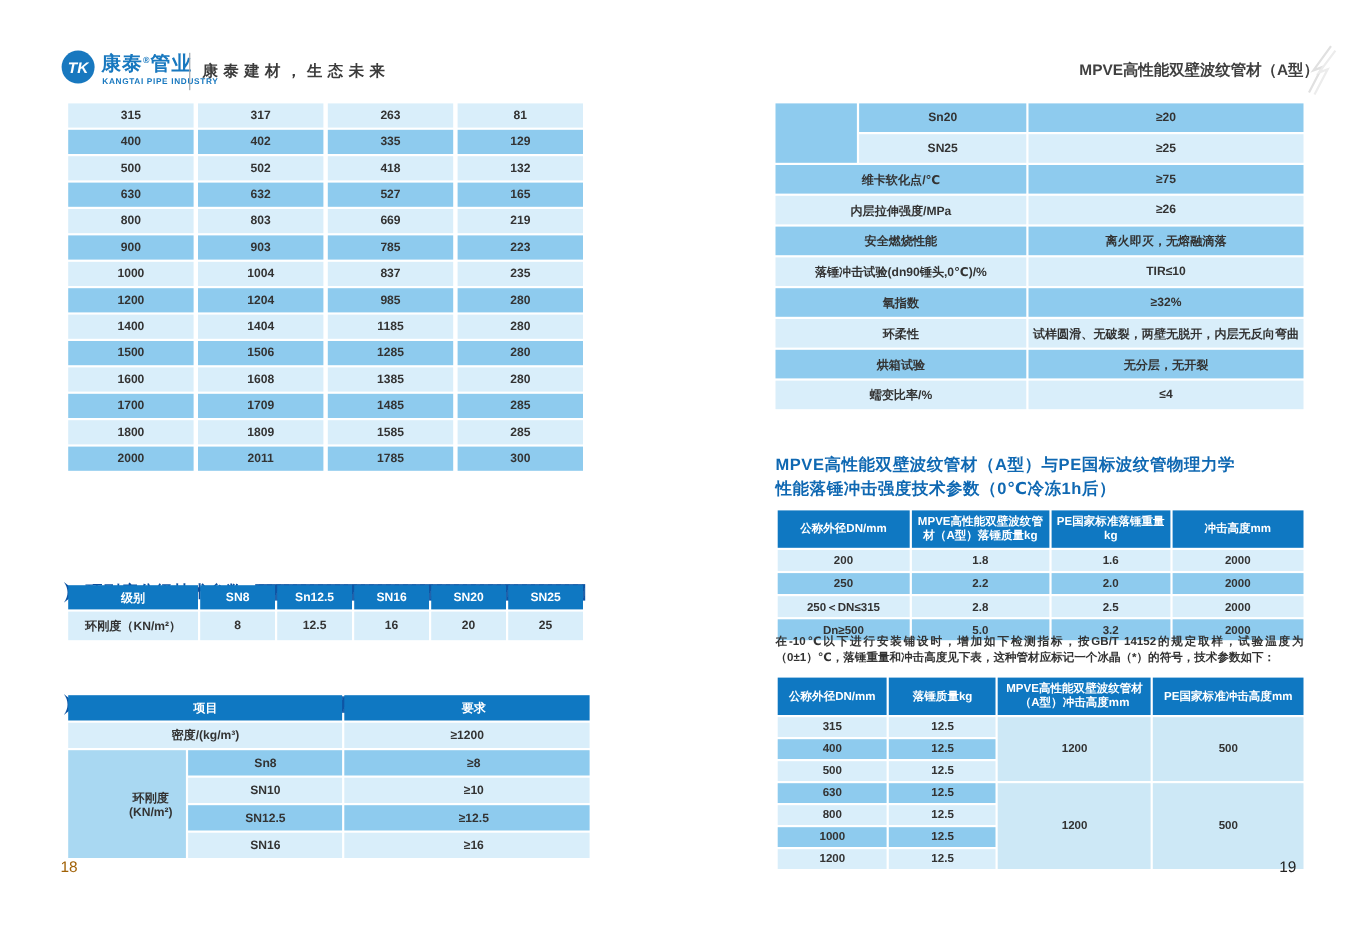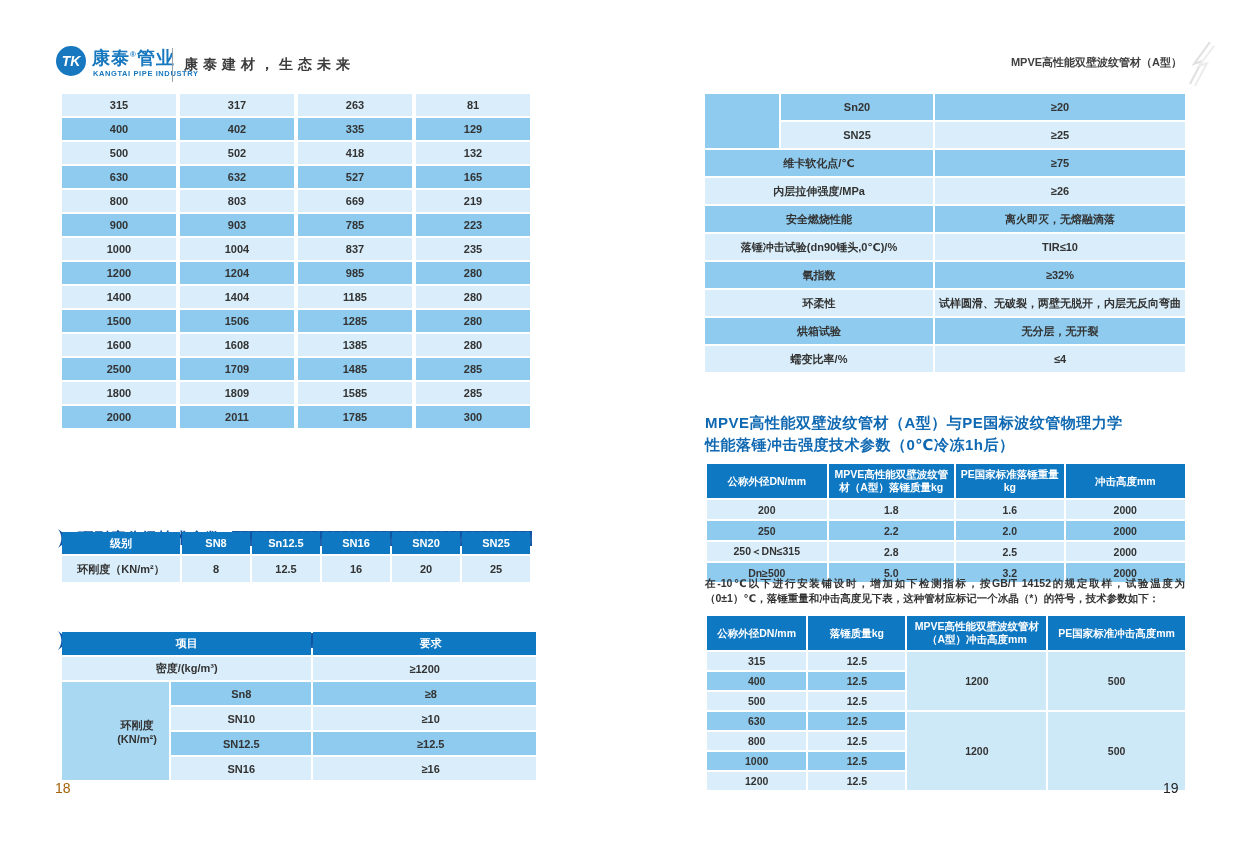--- a/index.html
+++ b/index.html
@@ -9,21 +9,21 @@
   
   .hdr-area { position:absolute; left:0; top:0; width:1240px; height:94px; }
   .logo-circle { position:absolute; left:56px; top:46px; width:30px; height:30px; border-radius:50%;
                  background:#1878bf; color:#fff; font-weight:bold; font-style:italic;
                  display:flex; align-items:center; justify-content:center; font-size:14px; }
   .brand-cn { position:absolute; left:92px; top:46px; font-size:18px; font-weight:bold; color:#1878bf; letter-spacing:1px; }
   .brand-cn sup { font-size:8px; }
   .brand-en { position:absolute; left:93px; top:69px; font-size:7.5px; font-weight:bold; color:#1878bf; letter-spacing:0.6px; }
   .hdr-divider { position:absolute; left:172px; top:48px; width:1px; height:34px; background:#9aa0a6; }
   .slogan { position:absolute; left:184px; top:56px; font-size:14px; font-weight:bold; color:#3c3c3c; letter-spacing:5px; }
-  .page-topic { position:absolute; right:58px; top:55px; font-size:11px; font-weight:bold; color:#404040; }
+  .page-topic { position:absolute; right:41px; top:55px; font-size:14px; font-weight:bold; color:#404040; }
   .s-glyph { position:absolute; right:24px; top:40px; }
 
   
   table { border-collapse:separate; border-spacing:2px; }
   td { text-align:center; vertical-align:middle; font-size:11px; }
   .hdr-cell { background:#0f78c2; color:#fff; font-weight:bold; }
   .light { background:#d9eefa; }
   .med   { background:#8ecbee; }
   .mlight{ background:#cde8f6; }
   .gmed  { background:#a9d8f2; }
@@ -159,21 +159,21 @@
           <td>1285</td>
           <td>280</td>
         </tr>
           <tr>
           <td>1600</td>
           <td>1608</td>
           <td>1385</td>
           <td>280</td>
         </tr>
           <tr>
-          <td>2500</td>
+          <td>1700</td>
           <td>1709</td>
           <td>1485</td>
           <td>285</td>
         </tr>
           <tr>
           <td>1800</td>
           <td>1809</td>
           <td>1585</td>
           <td>285</td>
         </tr>

